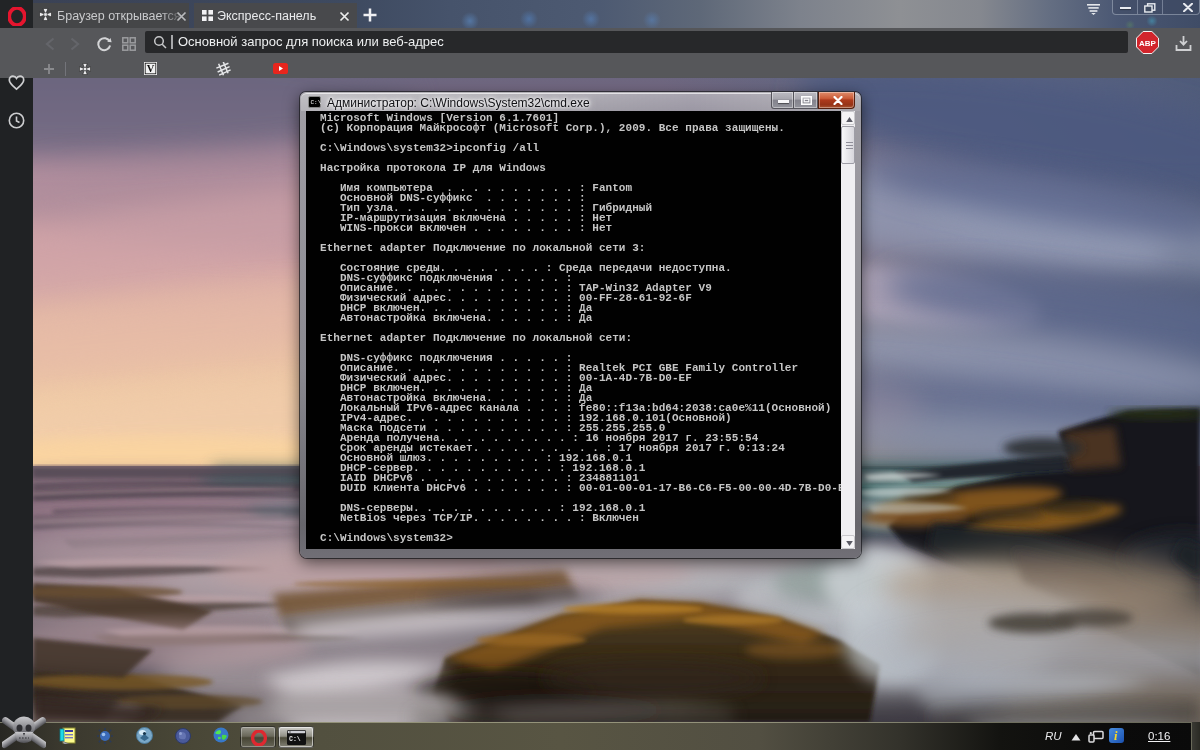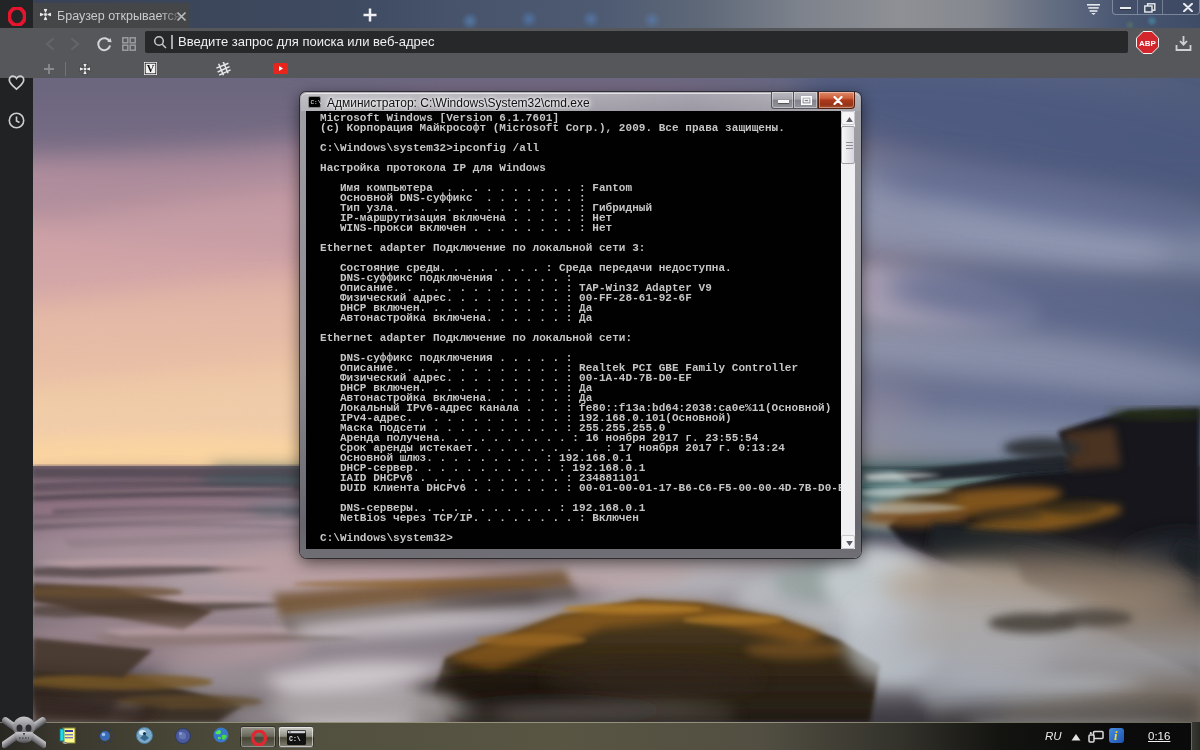--- a/index.html
+++ b/index.html
@@ -86,20 +86,32 @@
         <path d="M23 7.5 L23 16.5 L14.8 13.2 L14.8 10.8 Z"></path>
         <rect x="9.6" y="9.6" width="4.8" height="4.8" stroke="none"></rect>
       </g>
     </svg>
     <span class="tabtxt" style="left:24px; color:#c9cacc;">Браузер открывается с р</span>
     <div class="abs" style="left:128px;top:0;width:28px;height:25px;background:linear-gradient(90deg,rgba(69,70,72,0),#454648 80%,#454648);"></div>
     <svg class="tabx" style="left:143px;" width="11" height="11" viewBox="0 0 11 11">
       <path d="M1.5 1.5 L9.5 9.5 M9.5 1.5 L1.5 9.5" stroke="#b9babc" stroke-width="1.7"></path>
     </svg>
   </div>
+  <div class="abs" id="otab2">
+    <svg class="abs" style="left:8px;top:7px;" width="11" height="11" viewBox="0 0 11 11">
+      <rect x="0" y="0" width="4.6" height="4.6" fill="#f2f2f4"></rect>
+        <rect x="6.4" y="0" width="4.6" height="4.6" fill="#f2f2f4"></rect>
+      <rect x="0" y="6.4" width="4.6" height="4.6" fill="#f2f2f4"></rect>
+        <rect x="6.4" y="6.4" width="4.6" height="4.6" fill="#f2f2f4"></rect>
+    </svg>
+    <span class="tabtxt" style="left:23px; color:#e9eaec;">Экспресс-панель</span>
+    <svg class="tabx" style="left:145px;" width="11" height="11" viewBox="0 0 11 11">
+      <path d="M1.5 1.5 L9.5 9.5 M9.5 1.5 L1.5 9.5" stroke="#eceded" stroke-width="1.7"></path>
+    </svg>
+  </div>
   <svg class="abs" style="left:363px;top:8px;" width="14" height="14" viewBox="0 0 14 14">
     <path d="M7 0.5 L7 13.5 M0.5 7 L13.5 7" stroke="#eff0f3" stroke-width="2.5"></path>
   </svg>
   <svg class="abs" style="left:1087px;top:4px;" width="13" height="11" viewBox="0 0 13 11">
     <rect x="0" y="0" width="13" height="1.6" fill="#e4e7eb"></rect>
     <rect x="1.3" y="3.1" width="10.4" height="1.6" fill="#e4e7eb"></rect>
     <rect x="2.6" y="6.2" width="7.8" height="1.6" fill="#e4e7eb"></rect>
     <path d="M4.2 8.9 L8.8 8.9 L6.5 11 Z" fill="#e4e7eb"></path>
   </svg>
   <div class="abs" id="wbtns" style="left:1112px;top:0;width:88px;height:15px;
@@ -134,21 +146,21 @@
     <rect x="8.2" y="0.8" width="5" height="5" fill="none" stroke="#9b9c9f" stroke-width="1.5"></rect>
     <rect x="0.8" y="8.2" width="5" height="5" fill="none" stroke="#9b9c9f" stroke-width="1.5"></rect>
     <rect x="8.2" y="8.2" width="5" height="5" fill="none" stroke="#9b9c9f" stroke-width="1.5"></rect>
   </svg>
   <div class="abs" id="addr">
     <svg class="abs" style="left:8px;top:4px;" width="14" height="14" viewBox="0 0 14 14">
       <circle cx="6" cy="6" r="4.3" fill="none" stroke="#c7c8ca" stroke-width="1.5"></circle>
       <path d="M9.2 9.2 L13 13" stroke="#c7c8ca" stroke-width="1.5"></path>
     </svg>
     <div class="abs" id="caret"></div>
-    <span class="abs" id="addrtxt">Введите запрос для поиска или веб-адрес</span>
+    <span class="abs" id="addrtxt">Основной запрос для поиска или веб-адрес</span>
   </div>
   <svg class="abs" style="left:1136px;top:3px;" width="23" height="23" viewBox="0 0 23 23">
     <polygon points="7.1,0.5 15.9,0.5 22.5,7.1 22.5,15.9 15.9,22.5 7.1,22.5 0.5,15.9 0.5,7.1" fill="#d2252c" stroke="#f4f4f4" stroke-width="1"></polygon>
     <text x="11.5" y="15" font-family="Liberation Sans, sans-serif" font-size="8" font-weight="bold" fill="#fff" text-anchor="middle">ABP</text>
   </svg>
   <div class="abs" style="left:1167px;top:34px;width:1.5px;height:16px;background:#73747a;"></div>
   <svg class="abs" style="left:1175px;top:7px;" width="17" height="17" viewBox="0 0 17 17">
     <path d="M8.5 1 L8.5 9 M5 6 L8.5 9.7 L12 6" fill="none" stroke="#d0d1d3" stroke-width="1.8"></path>
     <path d="M1.5 10 L1.5 15 L15.5 15 L15.5 10" fill="none" stroke="#d0d1d3" stroke-width="1.8"></path>
   </svg>

